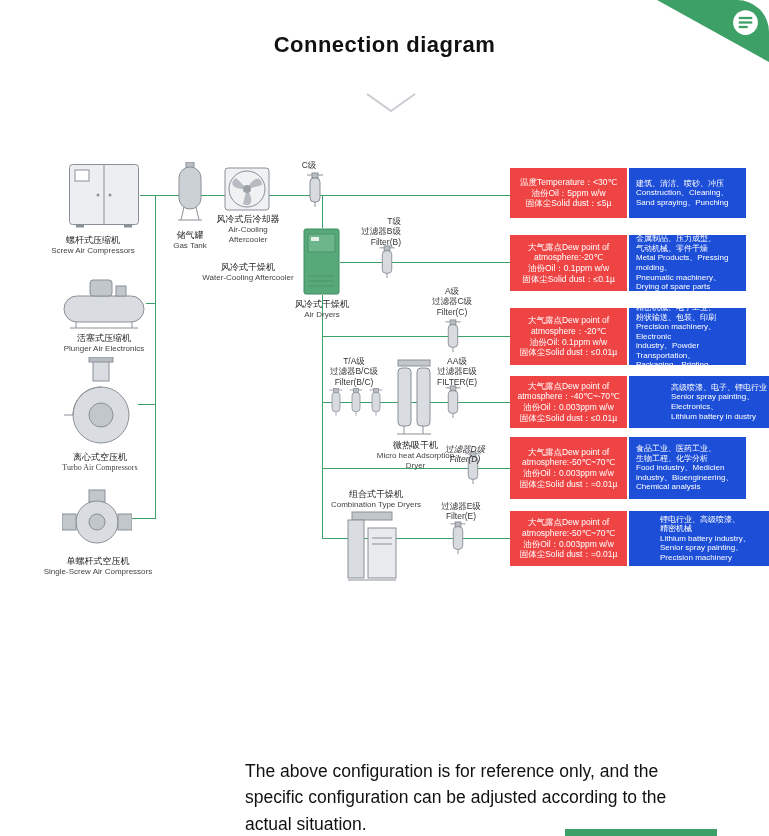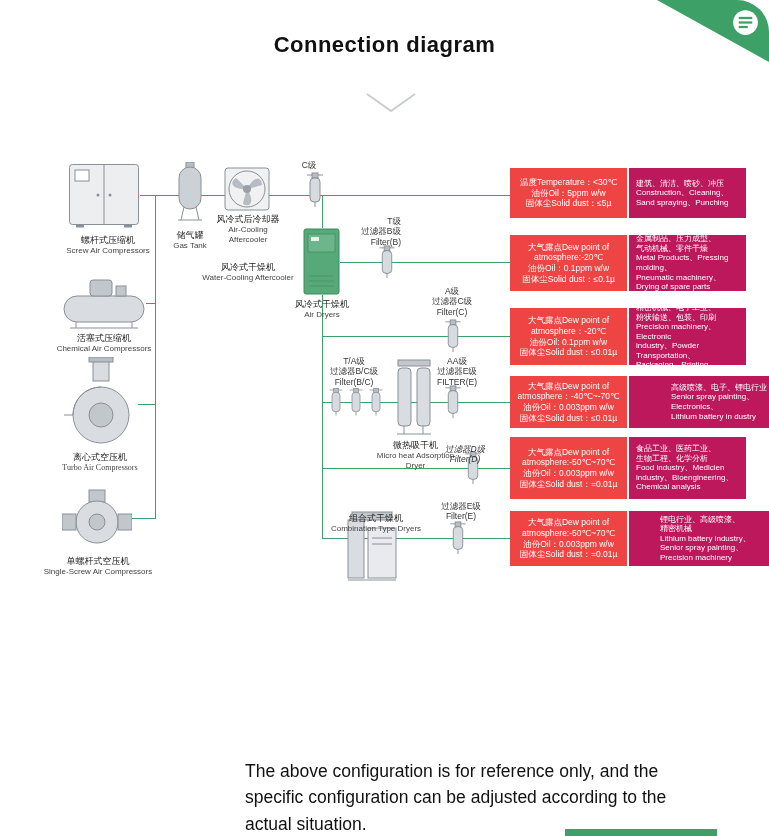--- a/index.html
+++ b/index.html
@@ -15,21 +15,21 @@
   .vline{position:absolute;width:1px;background:#3da066;}
   .ic{position:absolute;}
   .lbl{position:absolute;text-align:center;line-height:1.22;}
   .lbl .zh{display:block;font-size:9px;color:#222;white-space:pre-line;}
   .lbl .en{display:block;font-size:8px;color:#444;white-space:pre-line;}
   .flabel{position:absolute;text-align:center;font-size:8.5px;color:#333;
           white-space:pre-line;line-height:1.22;}
   .cell{position:absolute;display:flex;align-items:center;color:#fff;overflow:hidden;}
   .cell>div{padding:4px 7px;white-space:pre-line;width:100%;}
   .spec{left:510px;width:117px;background:#ef4444;font-size:8.5px;line-height:1.25;text-align:center;}
-  .use{left:629px;width:117px;background:#be185d;font-size:8px;line-height:1.2;}
+  .use{left:629px;width:117px;background:#1d4ed8;font-size:8px;line-height:1.2;}
   .footer-note{position:absolute;left:245px;top:758px;width:520px;font-size:17.5px;
           line-height:1.5;color:#111;white-space:pre-line;}
   .bottom-sliver{position:absolute;left:565px;top:829px;width:152px;height:7px;background:#3da066;}
   svg .st{stroke:#8a9097;stroke-width:1;}
 </style>
 </head>
 <body>
 
 <div class="stage">
 
@@ -275,58 +275,58 @@
   <svg class="ic" style="left:463px;top:451px;width:20px;height:34px;">
       <use href="#sym-filter"></use>
     </svg>
   <svg class="ic" style="left:346px;top:510px;width:52px;height:74px;">
       <use href="#sym-combination"></use>
     </svg>
   <svg class="ic" style="left:448px;top:521px;width:20px;height:34px;">
       <use href="#sym-filter"></use>
     </svg>
 
-  <div class="lbl" style="left:52px;top:235px;width:112px;">
+  <div class="lbl" style="left:37px;top:235px;width:112px;">
     <span class="zh">螺杆式压缩机</span>
     <span class="en">Screw Air Compressors</span>
   </div>
   <div class="lbl" style="left:160px;top:230px;width:60px;">
     <span class="zh">储气罐</span>
     <span class="en">Gas Tank</span>
   </div>
   <div class="lbl" style="left:210px;top:214px;width:76px;">
     <span class="zh">风冷式后冷却器</span>
     <span class="en">Air-Cooling
 Aftercooler</span>
   </div>
   <div class="lbl" style="left:198px;top:262px;width:100px;">
     <span class="zh">风冷式干燥机</span>
     <span class="en">Water-Cooling Aftercooler</span>
   </div>
   <div class="lbl" style="left:48px;top:333px;width:112px;">
     <span class="zh">活塞式压缩机</span>
-    <span class="en">Chemical Air Compressors</span>
+    <span class="en">Plunger Air Electronics</span>
   </div>
   <div class="lbl" style="left:44px;top:452px;width:112px;font-family:Liberation Serif, serif;">
     <span class="zh">离心式空压机</span>
     <span class="en">Turbo Air Compressors</span>
   </div>
   <div class="lbl" style="left:40px;top:556px;width:116px;">
     <span class="zh">单螺杆式空压机</span>
     <span class="en">Single-Screw Air Compressors</span>
   </div>
   <div class="lbl" style="left:284px;top:299px;width:76px;">
     <span class="zh">风冷式干燥机</span>
     <span class="en">Air Dryers</span>
   </div>
   <div class="lbl" style="left:368px;top:440px;width:95px;">
     <span class="zh">微热吸干机</span>
     <span class="en">Micro heat Adsorption Dryer</span>
   </div>
-  <div class="lbl" style="left:328px;top:489px;width:96px;margin-top:24px;">
+  <div class="lbl" style="left:328px;top:489px;width:96px;">
     <span class="zh">组合式干燥机</span>
     <span class="en">Combination Type Dryers</span>
   </div>
 
   <div class="flabel" style="left:292px;top:160px;width:34px;">C级</div>
   <div class="flabel" style="left:337px;top:216px;width:64px;text-align:right;">T级
 过滤器B级
 Filter(B)</div>
   <div class="flabel" style="left:420px;top:286px;width:64px;">A级
 过滤器C级

